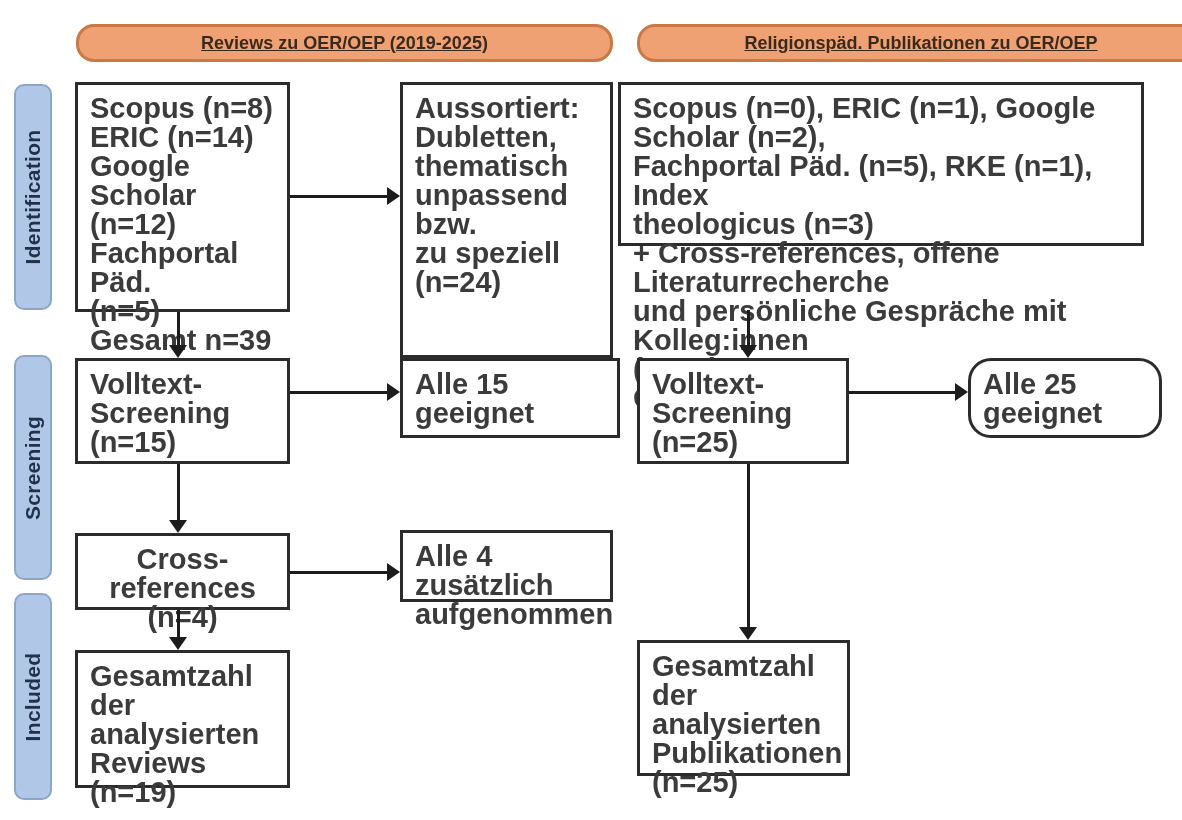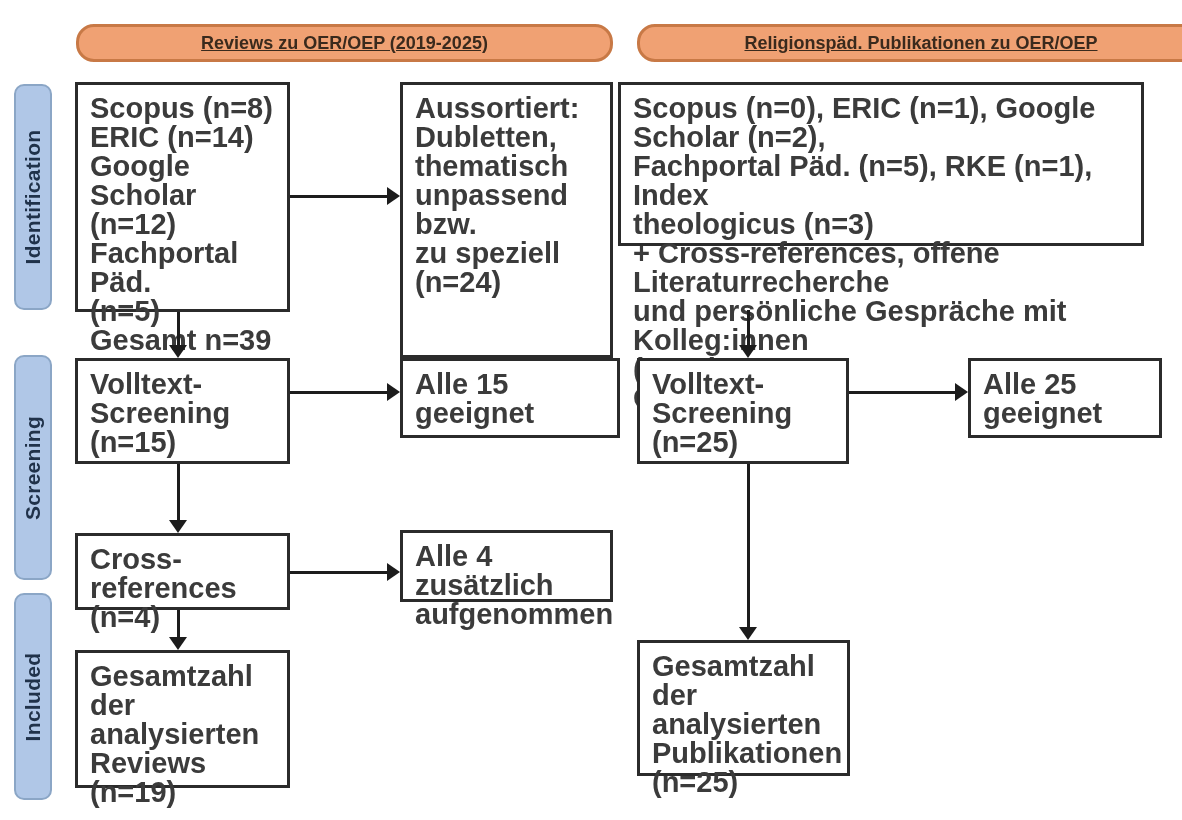--- a/index.html
+++ b/index.html
@@ -111,41 +111,41 @@
 Dubletten,
 thematisch
 unpassend bzw.
 zu speziell
 (n=24)</div>
 
   <div class="fbox" style="left:75px; top:358px; width:215px; height:106px;">Volltext-
 Screening
 (n=15)</div>
   <div class="fbox" style="left:400px; top:358px; width:220px; height:80px;">Alle 15 geeignet</div>
-  <div class="fbox" style="left:75px; top:533px; width:215px; height:77px;">Cross-references
+  <div class="fbox" style="left:75px; top:533px; width:215px; height:77px;text-align:center;">Cross-references
 (n=4)</div>
   <div class="fbox" style="left:400px; top:530px; width:213px; height:72px;">Alle 4 zusätzlich
 aufgenommen</div>
 
   <div class="fbox" style="left:75px; top:650px; width:215px; height:138px;">Gesamtzahl der
 analysierten
 Reviews
 (n=19)</div>
 
   <div class="fbox" style="left:618px; top:82px; width:526px; height:164px;">Scopus (n=0), ERIC (n=1), Google Scholar (n=2),
 Fachportal Päd. (n=5), RKE (n=1), Index
 theologicus (n=3)
 + Cross-references, offene Literaturrecherche
 und persönliche Gespräche mit Kolleg:innen
 (n=13)
 Gesamt n=25</div>
   <div class="fbox" style="left:637px; top:358px; width:212px; height:106px;">Volltext-
 Screening
 (n=25)</div>
-  <div class="fbox" style="left:968px; top:358px; width:194px; height:80px;">Alle 25 geeignet</div>
+  <div class="fbox" style="left:968px; top:358px; width:194px; height:80px;border-radius:23px;">Alle 25 geeignet</div>
   <div class="fbox" style="left:637px; top:640px; width:213px; height:136px;">Gesamtzahl der
 analysierten
 Publikationen
 (n=25)</div>
 
   <div class="vline" style="left:177px; top:312px; height:34px;"></div>
   <div class="head-down" style="left:169px; top:345px;"></div>
 
   <div class="vline" style="left:177px; top:464px; height:57px;"></div>
   <div class="head-down" style="left:169px; top:520px;"></div>

